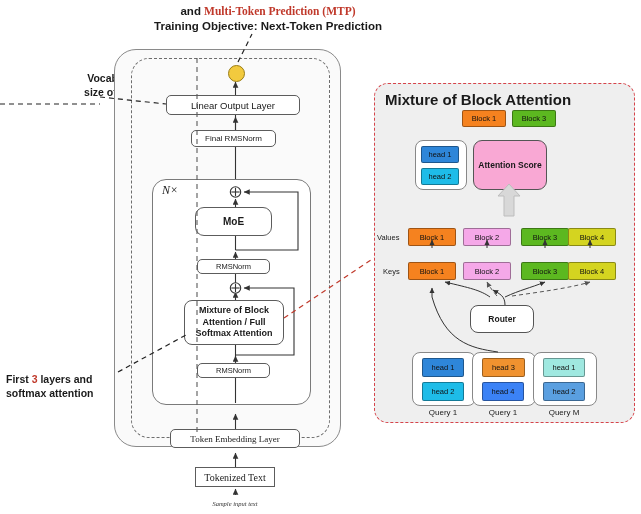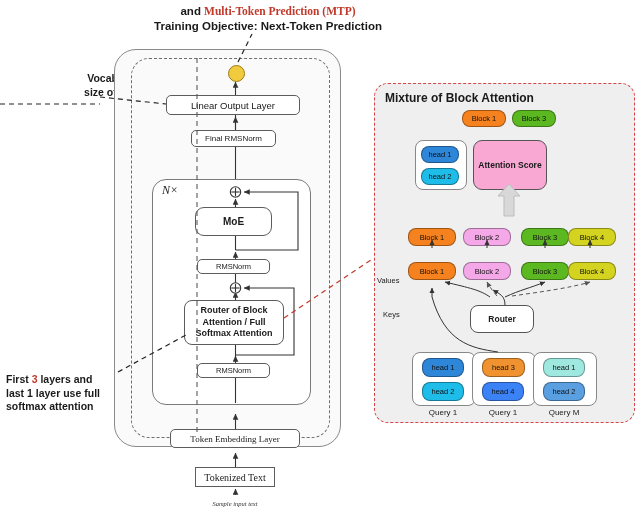--- a/index.html
+++ b/index.html
@@ -45,27 +45,27 @@
   #sample-text{left:175px;top:500px;width:120px;text-align:center;font-size:6.5px;
       font-family:"Liberation Serif",serif;font-style:italic;color:#333;}
 
   
   #yellow-node{left:228px;top:65px;width:15px;height:15px;border-radius:50%;
       background:#f2ca3e;border:1.1px solid #9a7d16;}
 
   
   #right-panel{left:374px;top:83px;width:259px;height:338px;
       border:1.6px dashed #d6444a;border-radius:14px;background:#efefef;}
-  #right-title{left:385px;top:91px;font-size:12px;font-weight:bold;}
-
-  .cbox{position:absolute;border-radius:8px;display:flex;align-items:center;
+  #right-title{left:385px;top:91px;font-size:15px;font-weight:bold;}
+
+  .cbox{position:absolute;border-radius:2px;display:flex;align-items:center;
         justify-content:center;font-size:7.5px;color:#111;box-sizing:border-box;
         border:1px solid rgba(0,0,0,.35);}
   .whitecard{position:absolute;background:#fff;border:1px solid #888;border-radius:8px;}
-  .rowlabel{position:absolute;font-size:7.5px;color:#222;margin-top:43px;}
+  .rowlabel{position:absolute;font-size:7.5px;color:#222;}
 
   #attn-score{left:473px;top:140px;width:72px;height:48px;background:#f9a8d4;
       border:1.2px solid #555;border-radius:9px;display:flex;align-items:center;
       justify-content:center;font-size:8.5px;font-weight:bold;}
   #headcard-top{left:415px;top:140px;width:50px;height:48px;}
   #router{left:470px;top:305px;width:62px;height:26px;background:#fff;
       border:1.2px solid #555;border-radius:8px;display:flex;align-items:center;
       justify-content:center;font-size:8.5px;font-weight:bold;}
   .qcard{position:absolute;top:352px;width:62px;height:52px;}
   .qlabel{position:absolute;top:408px;width:62px;text-align:center;font-size:8px;}
@@ -88,38 +88,37 @@
   <div>Vocabulary</div>
   <div>
     <span>size of </span><span class="red-num uline">157k</span>
   </div>
 </div>
 
 <div class="abs annot" id="annot-layers">
   <div>
     <span>First </span><span class="red-num">3</span><span> layers and</span>
   </div>
-  <div>last 1 layer use full</div>
   <div>softmax attention</div>
 </div>
 
 <div class="abs" id="outer-shell"></div>
 <div class="abs" id="dashed-shell"></div>
 <div class="abs" id="nblock"></div>
 <div class="abs" id="nlabel">N×</div>
 
 <div class="abs" id="yellow-node"></div>
 
 <div class="abs nbox" id="box-linear">Linear Output Layer</div>
 <div class="abs nbox" id="box-frms">Final RMSNorm</div>
 <div class="abs nbox" id="box-moe">MoE</div>
 <div class="abs nbox" id="box-rms1">RMSNorm</div>
 <div class="abs nbox" id="box-mba">
   <div>
-    <div>Router of Block</div>
+    <div>Mixture of Block</div>
     <div>Attention / Full</div>
     <div>Softmax Attention</div>
   </div>
 </div>
 <div class="abs nbox" id="box-rms2">RMSNorm</div>
 <div class="abs nbox serif" id="box-tok-emb">Token Embedding Layer</div>
 <div class="abs nbox serif" id="box-tok-text">Tokenized Text</div>
 <div class="abs" id="sample-text">Sample input text</div>
 
 <div class="abs" id="right-panel"></div>

